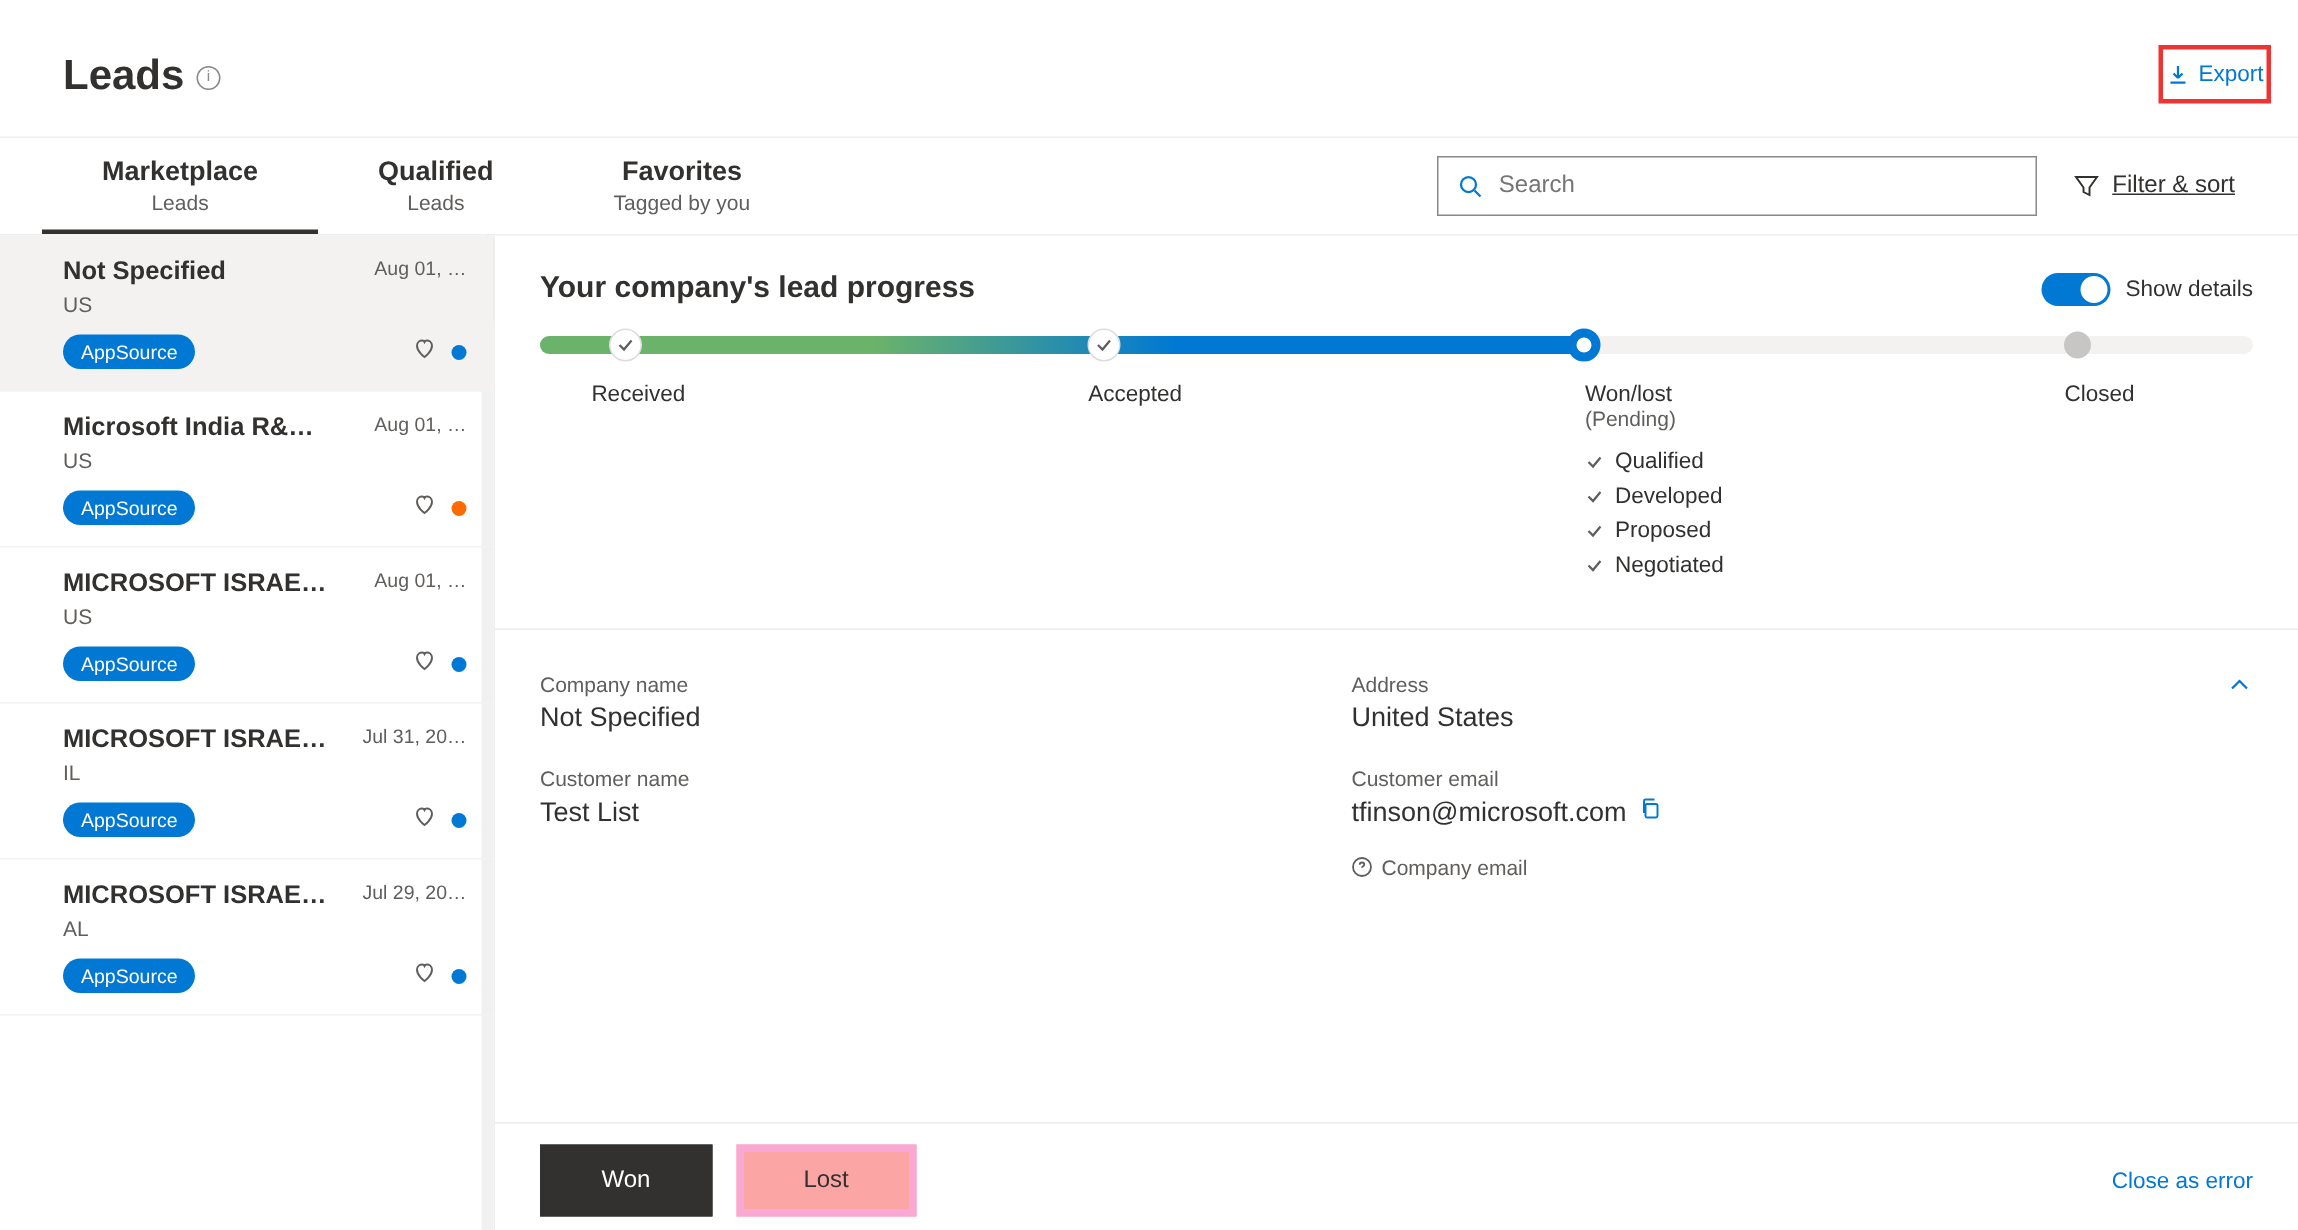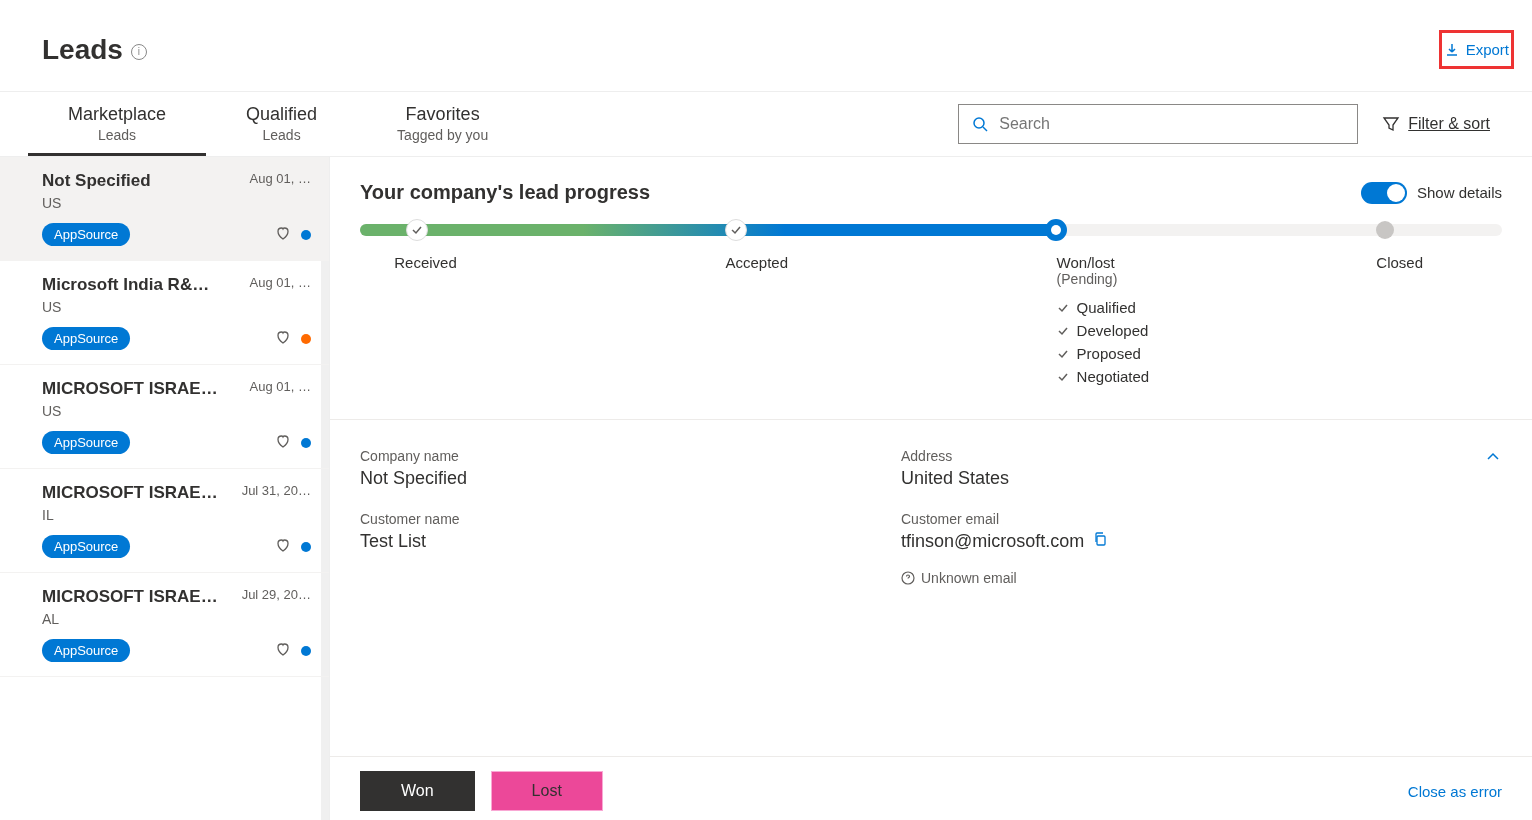--- a/index.html
+++ b/index.html
@@ -9,21 +9,21 @@
 .header-left { display: flex; align-items: center; gap: 8px; }
 .page-title { font-size: 28px; font-weight: 600; color: #323130; }
 .info-icon { width: 16px; height: 16px; border: 1px solid #888; border-radius: 50%; display: inline-flex; align-items: center; justify-content: center; font-size: 10px; color: #888; margin-top:4px;}
 .export-btn { display: inline-flex; align-items: center; gap: 6px; color: #0078d4; font-size: 15px; cursor: pointer; padding: 8px 2px; border: 3px solid #e33; }
 .export-btn svg { stroke: #0078d4; }
 
 .subnav { display: flex; align-items: center; border-top: 1px solid #eee; border-bottom: 1px solid #eee; padding: 0 42px 0 28px; }
 .tabs { display: flex; }
 .tab { padding: 12px 40px 10px 40px; text-align: center; cursor: pointer; border-bottom: 3px solid transparent; }
 .tab.active { border-bottom: 3px solid #323130; }
-.tab .t1 { font-size: 18px; font-weight: 400; color: #323130; }
+.tab .t1 { font-size: 18px; font-weight: 700; color: #323130; }
 .tab .t2 { font-size: 14px; color: #605e5c; margin-top: 2px; }
 .spacer { flex: 1; }
 .search-box { display: flex; align-items: center; border: 1px solid #8a8886; width: 400px; height: 40px; padding: 0 12px; gap: 10px; }
 .search-box input { border: none; outline: none; font-size: 16px; flex: 1; color: #323130; }
 .filter-sort { display: inline-flex; align-items: center; gap: 8px; margin-left: 24px; font-size: 16px; color: #323130; cursor: pointer; text-decoration: underline; }
 
 .body { display: flex; height: calc(820px - 92px - 60px); }
 .list-pane { width: 330px; border-right: 1px solid #eee; overflow-y: auto; }
 .list-item { padding: 14px 18px 14px 42px; border-bottom: 1px solid #f3f2f1; cursor: pointer; position: relative; }
 .list-item.selected { background: #f3f2f1; }
@@ -68,21 +68,21 @@
 .field-value { font-size: 18px; color: #323130; margin-top: 4px; margin-bottom: 22px; }
 .field-value.inline { display: flex; align-items: center; gap: 8px; }
 .copy-icon svg { stroke: #0078d4; }
 .chevron-up { cursor: pointer; }
 .email-meta { font-size: 14px; color: #605e5c; display: flex; align-items: center; gap: 6px; margin-top: -4px; }
 
 .action-bar { display: flex; align-items: center; justify-content: space-between; padding: 14px 30px; border-top: 1px solid #edebe9; position: absolute; bottom: 0; left: 0; right: 0; background: #fff; }
 .action-left { display: flex; gap: 16px; }
 .btn { padding: 10px 40px; font-size: 16px; cursor: pointer; }
 .btn-primary { background: #323130; color: #fff; border: 1px solid #323130; }
-.btn-secondary { background: #ec4899; color: #323130; border: 1px solid #f9a8d4; }
+.btn-secondary { background: #fca5a5; color: #323130; border: 5px solid #f9a8d4; }
 .link-btn { color: #0078d4; font-size: 15px; cursor: pointer; }
 
 .scrollbar-track { position:absolute; right:0; top:0; width:8px; height:100%; background:#f0f0f0;}
 .scrollbar-thumb { position:absolute; right:0; top:0; width:8px; height:60px; background:#c8c6c4; border-radius:4px;}
 </style>
 </head>
 <body>
 
 <div class="header">
   <div class="header-left">
@@ -306,21 +306,21 @@
           <span class="copy-icon"><svg width="16" height="16" viewBox="0 0 16 16" fill="none" stroke-width="1.3">
                 <rect x="5" y="5" width="8" height="9" rx="1"></rect>
                 <path d="M4 11V3a1 1 0 011-1h6"></path>
               </svg></span>
         </div>
         <div class="email-meta">
           <svg width="14" height="14" viewBox="0 0 14 14" fill="none" stroke="#605e5c" stroke-width="1.2">
               <circle cx="7" cy="7" r="6"></circle>
               <path d="M5.5 5.5a1.5 1.5 0 113 0c0 1-1.5 1-1.5 2M7 10.5h.01"></path>
             </svg>
-          <span>Unknown email</span>
+          <span>Company email</span>
         </div>
       </div>
       <div style="text-align:right;">
         <span class="chevron-up"><svg width="18" height="18" viewBox="0 0 18 18" fill="none" stroke="#0078d4" stroke-width="1.5">
               <path d="M4 11l5-5 5 5"></path>
             </svg></span>
       </div>
     </div>
 
     <div class="action-bar">

